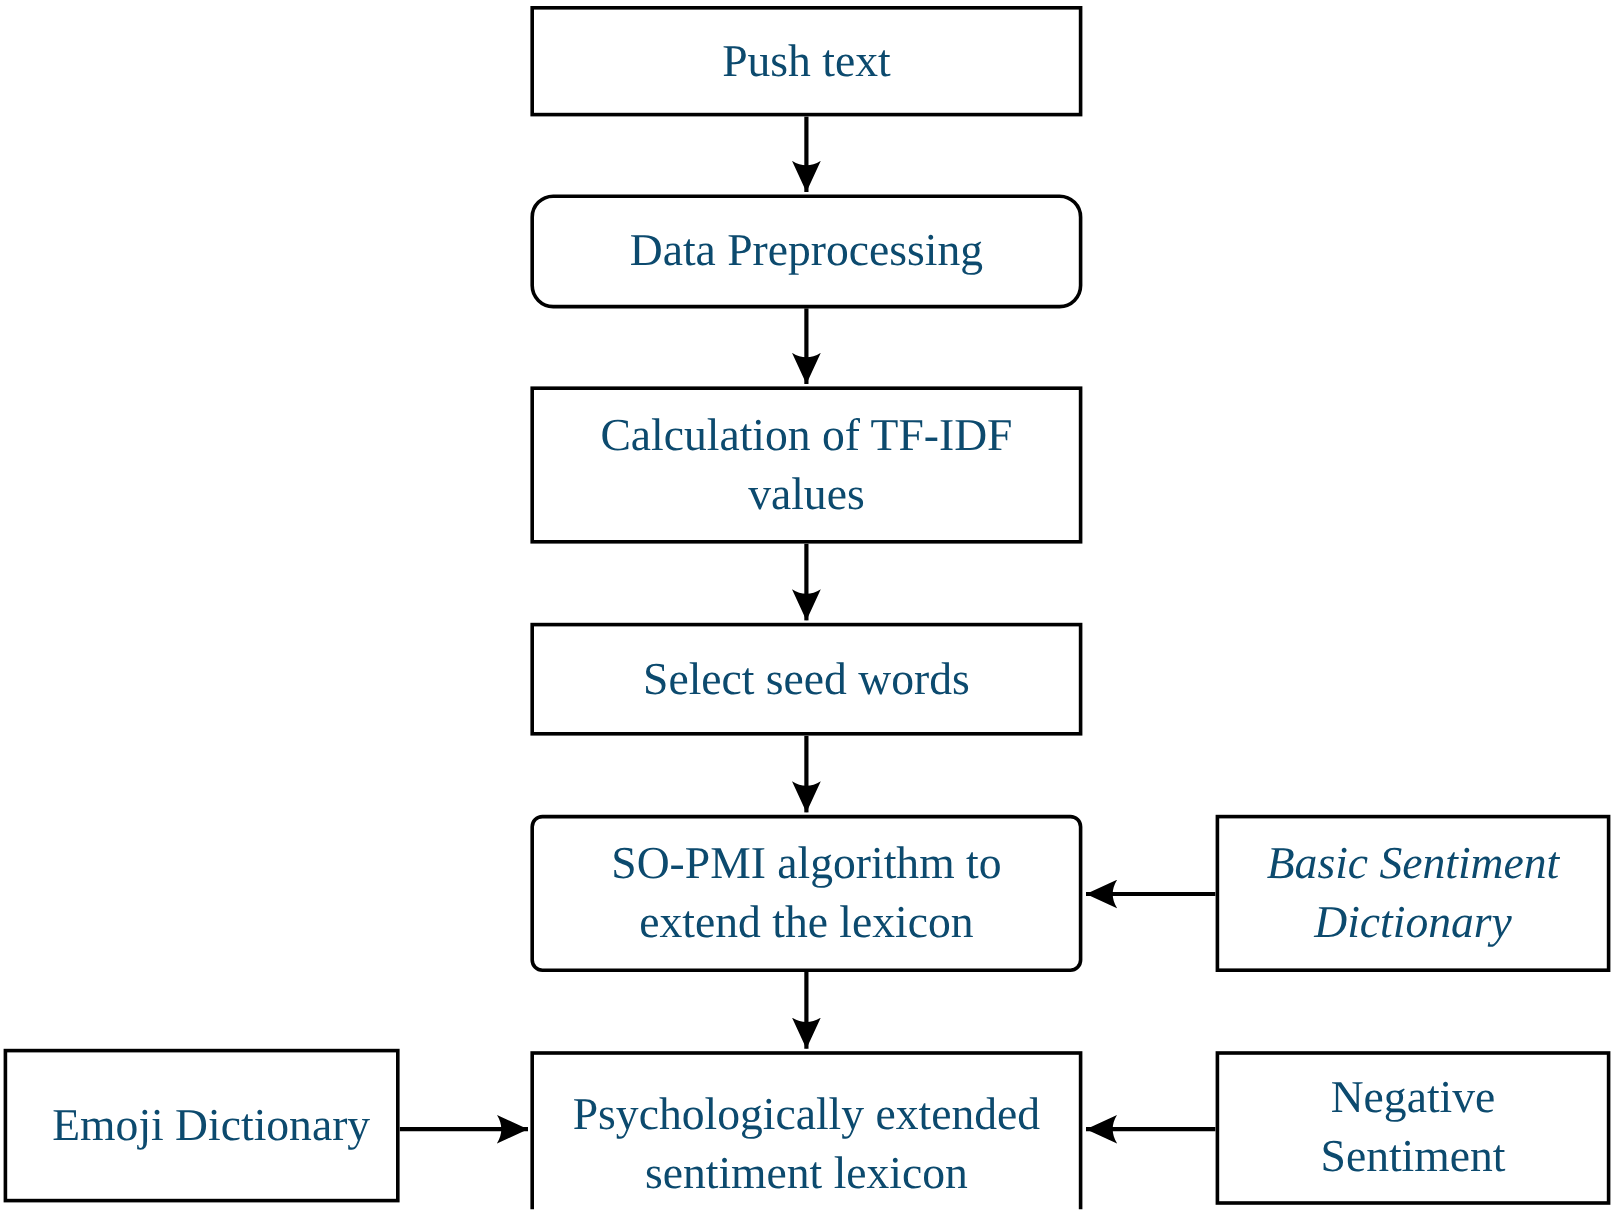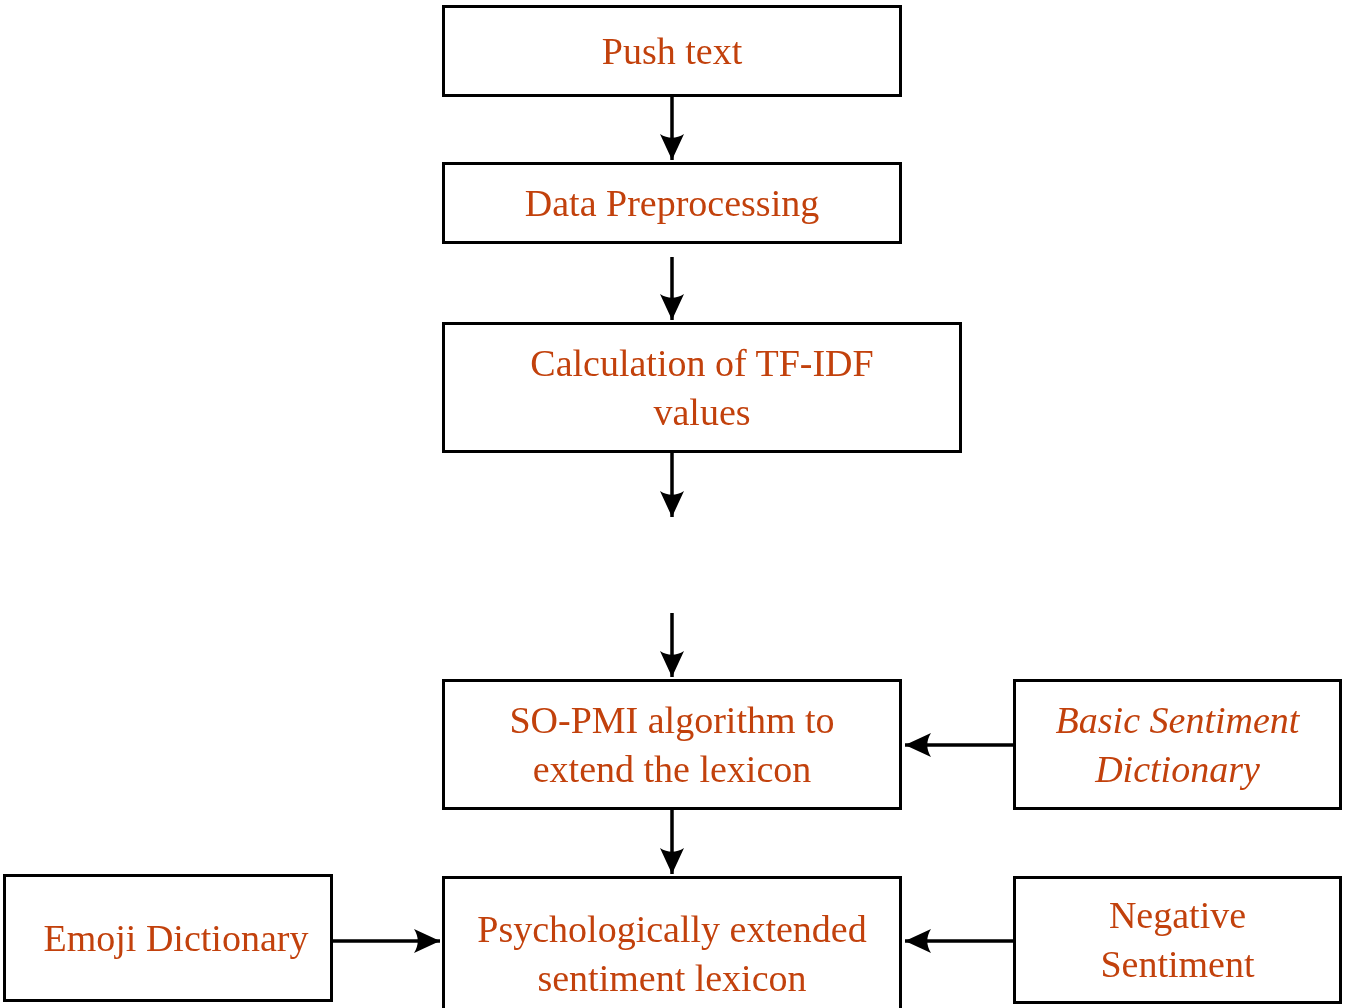--- a/index.html
+++ b/index.html
@@ -30,21 +30,21 @@
     background: #ffffff;
     display: flex;
     align-items: center;
     justify-content: center;
     text-align: center;
   }
   .node .label {
     white-space: pre-line;
     font-size: 38px;
     line-height: 1.28;
-    color: #c2410c;
+    color: #0c4a6e;
     padding: 0 6px;
   }
 </style>
 </head>
 <body>
 
 <div class="canvas">
 
   <svg class="arrows" viewBox="0 0 1345 1008" xmlns="http://www.w3.org/2000/svg">
     <defs>
@@ -59,31 +59,34 @@
     <line x1="672" y1="810" x2="672" y2="874" stroke="#000000" stroke-width="3.5" marker-end="url(#ah)"></line>
     <line x1="1013" y1="745" x2="905" y2="745" stroke="#000000" stroke-width="3.5" marker-end="url(#ah)"></line>
     <line x1="1013" y1="941" x2="905" y2="941" stroke="#000000" stroke-width="3.5" marker-end="url(#ah)"></line>
     <line x1="333" y1="941" x2="440" y2="941" stroke="#000000" stroke-width="3.5" marker-end="url(#ah)"></line>
   </svg>
 
   <div class="node" style="left:442px; top:5px;   width:460px; height:92px;">
     <span class="label">Push text</span>
   </div>
 
-  <div class="node" style="left:442px; top:162px; width:460px; height:82px;">
+  <div class="node" style="left:442px; top:162px; width:460px; height:95px;border-radius:19px;">
     <span class="label">Data Preprocessing</span>
   </div>
 
-  <div class="node" style="left:442px; top:322px; width:520px; height:131px;justify-content:center;">
+  <div class="node" style="left:442px; top:322px; width:460px; height:131px;justify-content:center;">
     <span class="label">Calculation of TF-IDF
 values</span>
   </div>
 
+  <div class="node" style="left:442px; top:519px; width:460px; height:94px;">
+    <span class="label">Select seed words</span>
+  </div>
 
-  <div class="node" style="left:442px; top:679px; width:460px; height:131px;">
+  <div class="node" style="left:442px; top:679px; width:460px; height:131px;border-radius:10px;">
     <span class="label">SO-PMI algorithm to
 extend the lexicon</span>
   </div>
 
   <div class="node" style="left:442px; top:876px; width:460px; height:156px;">
     <span class="label">Psychologically extended
 sentiment lexicon</span>
   </div>
 
   <div class="node" style="left:1013px; top:679px; width:329px; height:131px;font-style:italic;">

